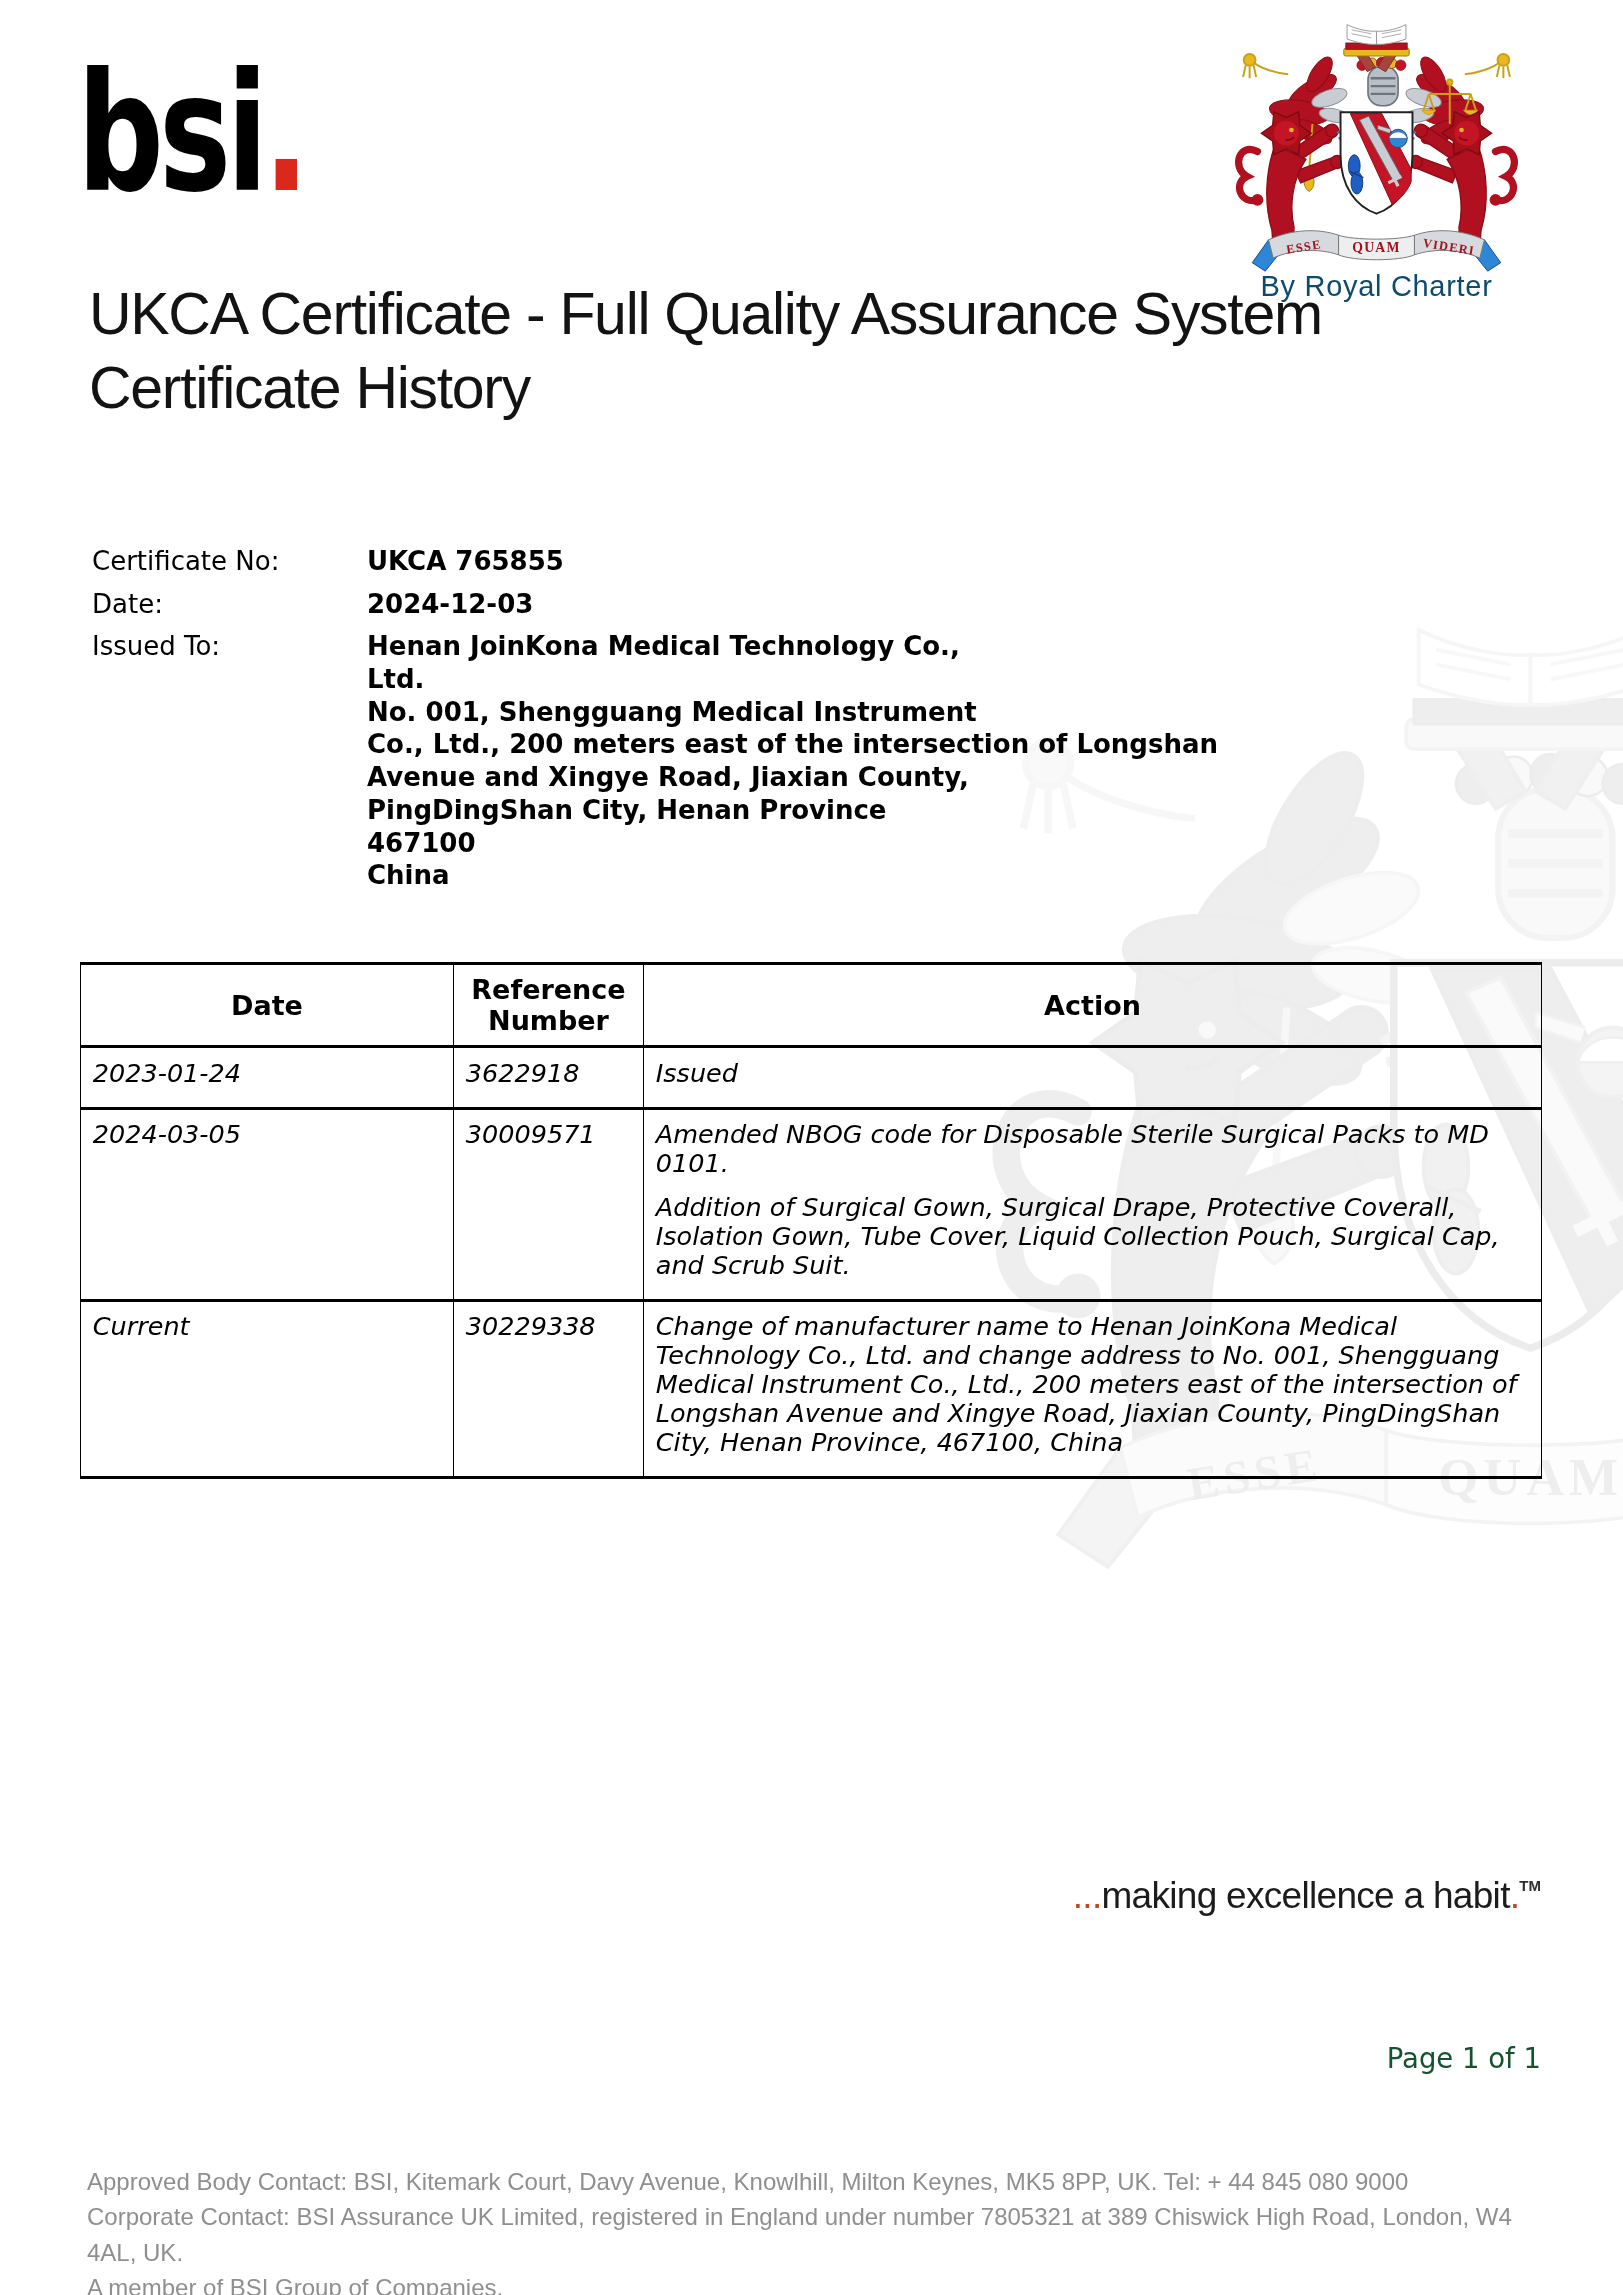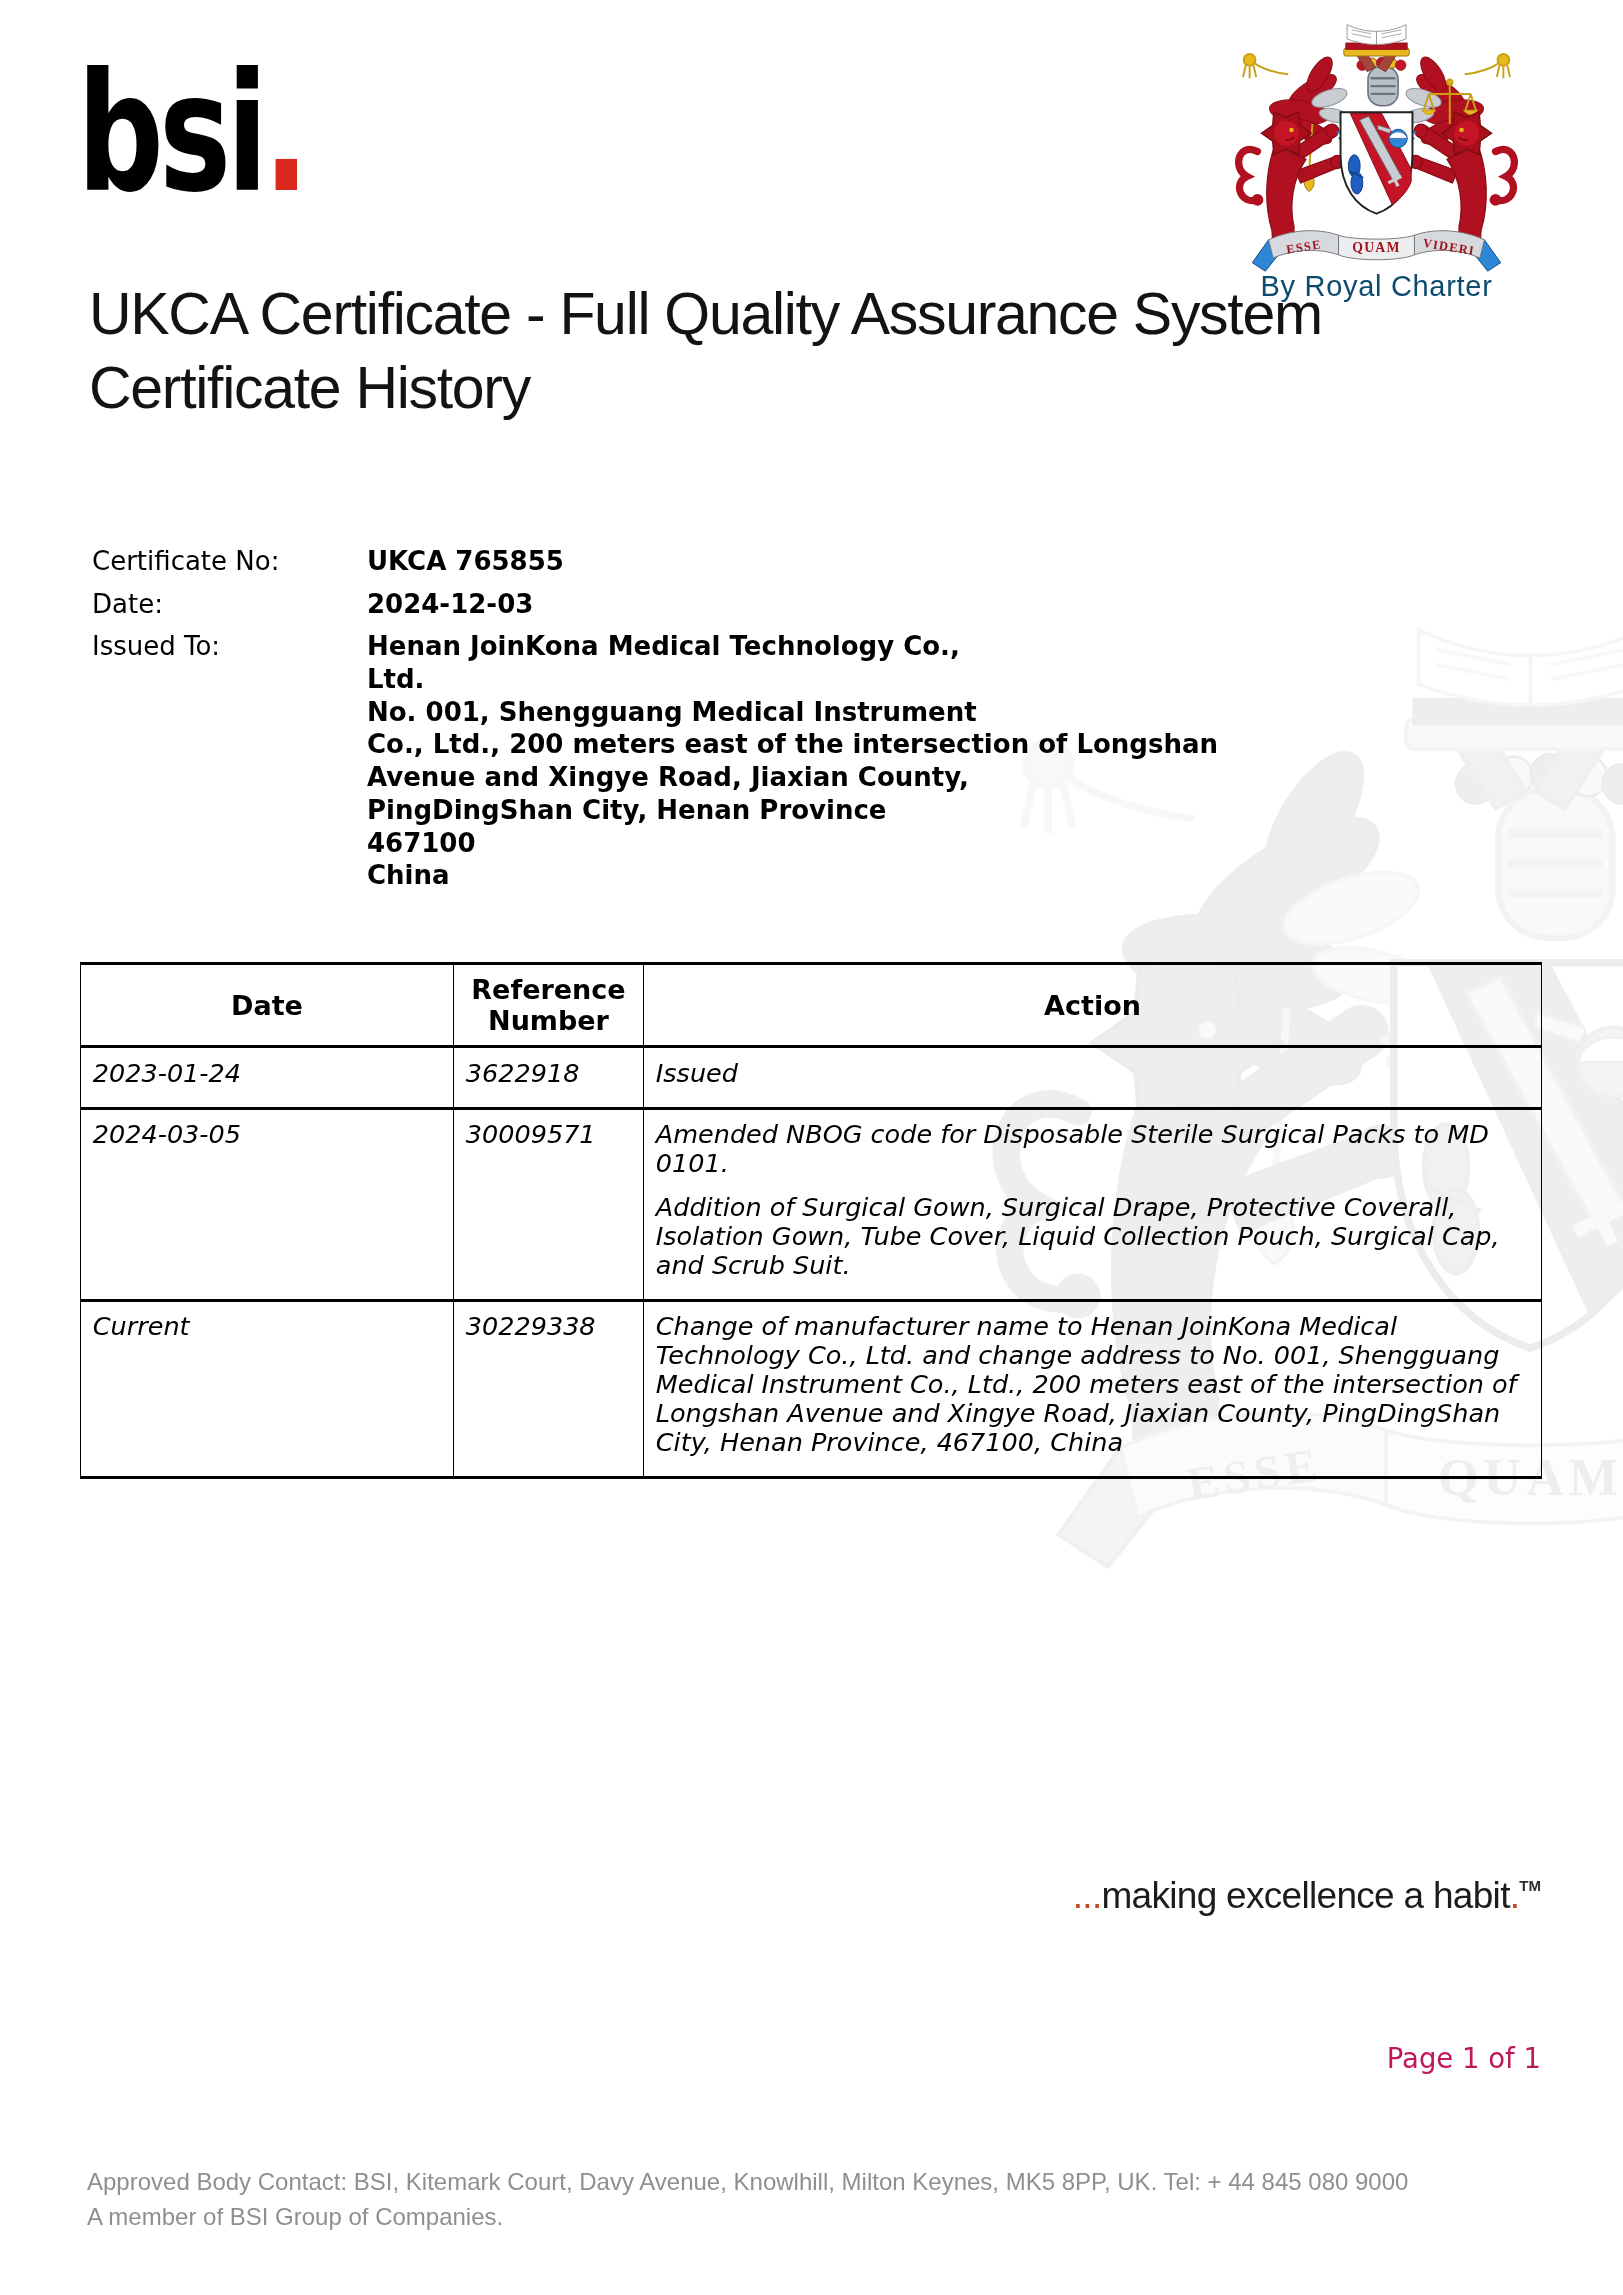--- a/index.html
+++ b/index.html
@@ -60,21 +60,21 @@
   table.history td p{margin:0;}
   table.history td p + p{margin-top:14.4px;}
   
   .tagline{
     position:absolute;right:82px;top:1875px;white-space:nowrap;
     font-family:"Liberation Sans",sans-serif;font-size:37px;color:#1c1c1c;letter-spacing:-0.7px;
   }
   .tagline .dots,.tagline .period{color:#c2461f;}
   .tagline .tm{font-size:15px;color:#2e2e2e;position:relative;top:-17px;letter-spacing:0;font-weight:bold;}
   .page-indicator{
-    position:absolute;right:82px;top:2042px;font-size:27.5px;color:#be185d;
+    position:absolute;right:82px;top:2042px;font-size:27.5px;color:#14532d;
   }
   .footer{
     position:absolute;left:87px;top:2164px;width:1452px;
     font-family:"Liberation Sans",sans-serif;font-size:24px;color:#8f8f8f;line-height:1.47;
   }
   
   .motto-text{font-family:"Liberation Serif",serif;font-weight:bold;fill:#a1121c;letter-spacing:2px;}
 </style>
 </head>
 <body>
@@ -279,17 +279,18 @@
           </tr>
         </tbody>
     </table>
 
     <div class="tagline"><span class="dots">...</span><span>making excellence a habit</span><span class="period">.</span><span class="tm">TM</span></div>
 
     <div class="page-indicator">Page 1 of 1</div>
 
     <div class="footer">
       <div>Approved Body Contact: BSI, Kitemark Court, Davy Avenue, Knowlhill, Milton Keynes, MK5 8PP, UK. Tel: + 44 845 080 9000</div>
+      <div>Corporate Contact: BSI Assurance UK Limited, registered in England under number 7805321 at 389 Chiswick High Road, London, W4 4AL, UK.</div>
       <div>A member of BSI Group of Companies.</div>
     </div>
   </div>
 </div>
 
 
 </body></html>

